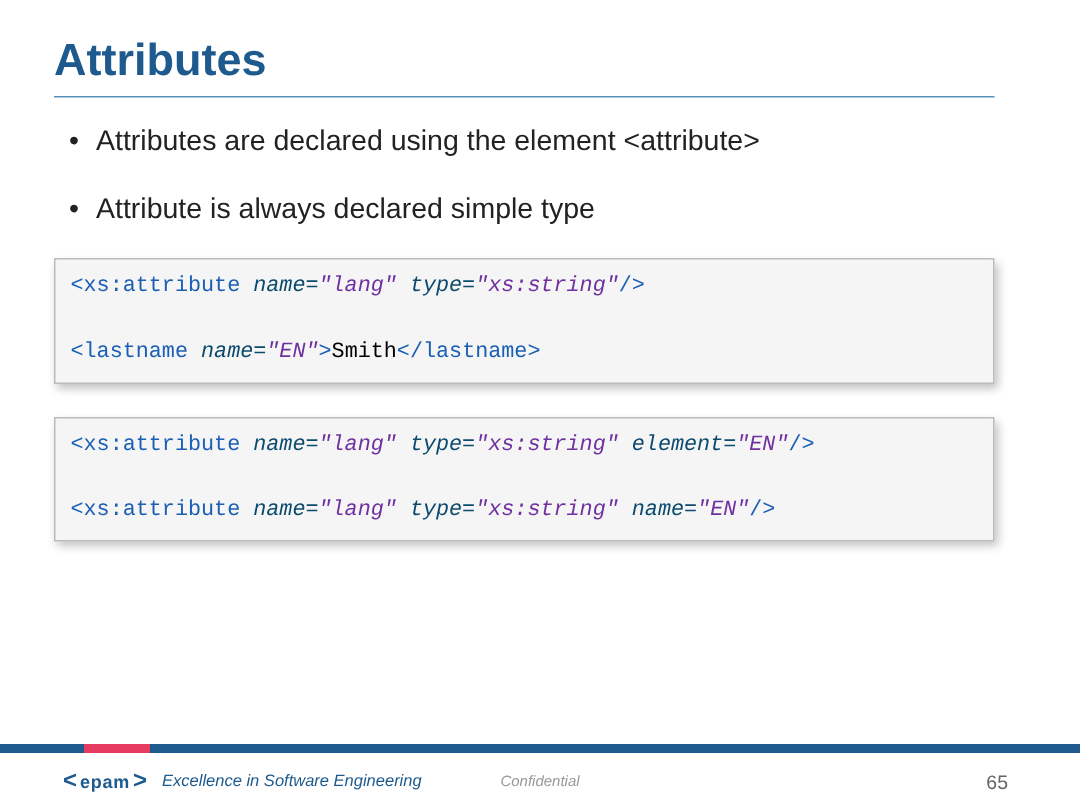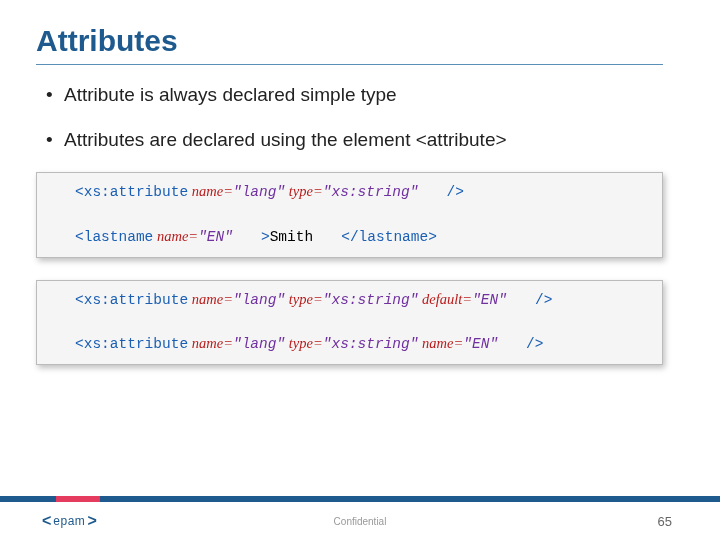--- a/index.html
+++ b/index.html
@@ -52,22 +52,22 @@
     border: 1px solid #bbb;
     background: #f5f5f5;
     padding: 8px 10px;
     font-family: Consolas, "Courier New", monospace;
     font-size: 14.5px;
     line-height: 1.5;
     box-shadow: 2px 3px 6px rgba(0,0,0,0.25);
     white-space: pre;
     overflow: hidden;
   }
-  .tag-blue   { color: #1a5fb4; margin-left: 28px; }
-  .attr-green { color: #b91c1c; font-style: italic; font-family: Liberation Serif, serif; }
+  .tag-blue   { color: #1a5fb4; }
+  .attr-green { color: #0c4a6e; font-style: italic; }
   .val-purple { color: #7030a0; font-style: italic; }
   .text-black { color: #000; margin-top: 16px; }
 
   .footer {
     position: absolute;
     left: 0;
     bottom: 0;
     width: 100%;
     height: 44px;
   }
@@ -102,73 +102,75 @@
     align-items: center;
     gap: 2px;
   }
   .logo-bracket {
     color: #1e5a8e;
     font-weight: bold;
     font-size: 16px;
   }
   .logo-text {
     color: #1e5a8e;
-    font-weight: normal;
+    font-weight: bold;
     font-size: 12px;
     letter-spacing: 0.5px;
   }
   .tagline {
     margin-left: 10px;
     font-size: 11px;
     font-style: italic;
     color: #1e5a8e;
   }
   .confidential {
     position: absolute;
     left: 50%;
     transform: translateX(-50%);
     font-size: 10px;
     color: #999;
+    font-style: italic;
   }
   .pagenum {
     position: absolute;
     right: 48px;
     font-size: 13px;
     color: #666;
   }
 </style>
 </head>
 <body>
 
 <div class="slide">
 
   <div class="title">Attributes</div>
   <div class="rule"></div>
 
   <ul class="bullets">
+    <li>Attributes are declared using the element &lt;attribute&gt;</li>
     <li>Attribute is always declared simple type</li>
-    <li>Attributes are declared using the element &lt;attribute&gt;</li>
   </ul>
 
   <div class="codebox"><span class="tag-blue">&lt;xs:attribute</span><span class="attr-green"> name=</span><span class="val-purple">"lang"</span><span class="attr-green"> type=</span><span class="val-purple">"xs:string"</span><span class="tag-blue">/&gt;</span>
 
 <span class="tag-blue">&lt;lastname</span><span class="attr-green"> name=</span><span class="val-purple">"EN"</span><span class="tag-blue">&gt;</span><span class="text-black">Smith</span><span class="tag-blue">&lt;/lastname&gt;</span></div>
 
 
-  <div class="codebox"><span class="tag-blue">&lt;xs:attribute</span><span class="attr-green"> name=</span><span class="val-purple">"lang"</span><span class="attr-green"> type=</span><span class="val-purple">"xs:string"</span><span class="attr-green"> default=</span><span class="val-purple">"EN"</span><span class="tag-blue">/&gt;</span>
+  <div class="codebox"><span class="tag-blue">&lt;xs:attribute</span><span class="attr-green"> name=</span><span class="val-purple">"lang"</span><span class="attr-green"> type=</span><span class="val-purple">"xs:string"</span><span class="attr-green"> element=</span><span class="val-purple">"EN"</span><span class="tag-blue">/&gt;</span>
 
 <span class="tag-blue">&lt;xs:attribute</span><span class="attr-green"> name=</span><span class="val-purple">"lang"</span><span class="attr-green"> type=</span><span class="val-purple">"xs:string"</span><span class="attr-green"> name=</span><span class="val-purple">"EN"</span><span class="tag-blue">/&gt;</span></div>
 
 </div>
 
 <div class="footer">
   <div class="footer-bar"></div>
   <div class="footer-bar-accent"></div>
   <div class="footer-content">
     <div class="logo">
       <span class="logo-bracket">&lt;</span>
       <span class="logo-text">epam</span>
       <span class="logo-bracket">&gt;</span>
     </div>
+    <div class="tagline">Excellence in Software Engineering</div>
     <div class="confidential">Confidential</div>
     <div class="pagenum">65</div>
   </div>
 </div>
 
 </body></html>

